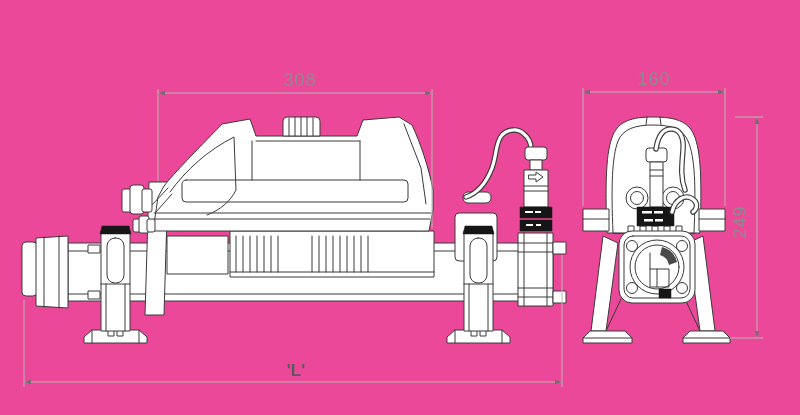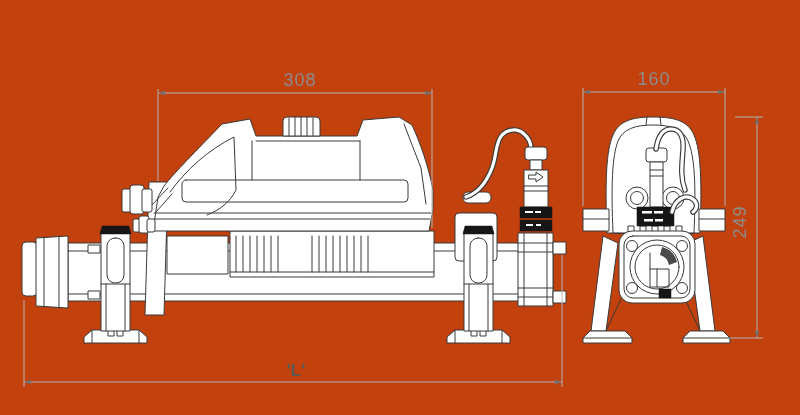--- a/index.html
+++ b/index.html
@@ -1,17 +1,17 @@
 <!DOCTYPE html>
 <html><head>
 <meta charset="utf-8">
 <style>
   html,body { margin:0; padding:0; background:#ffffff; }
   .canvas {
-    position:relative; width:800px; height:415px; background:#c2410c;
+    position:relative; width:800px; height:415px; background:#ec4899;
     font-family:"Liberation Sans", sans-serif; overflow:hidden;
   }
   svg { display:block; }
   .ln  { fill:none; stroke:#3a3a3a; stroke-width:1; stroke-linejoin:round; stroke-linecap:round; }
   .wf  { fill:#ffffff; stroke:#3a3a3a; stroke-width:1; stroke-linejoin:round; }
   .bf  { fill:#161616; stroke:#161616; stroke-width:0.5; }
   .wmark { fill:#ffffff; stroke:none; }
   .dim { stroke:#b6b6b6; stroke-width:1; fill:none; }
   .dimarrow { fill:#6f6f6f; stroke:none; }
   .cableo { fill:none; stroke:#3a3a3a; stroke-width:5.5; stroke-linecap:round; }

